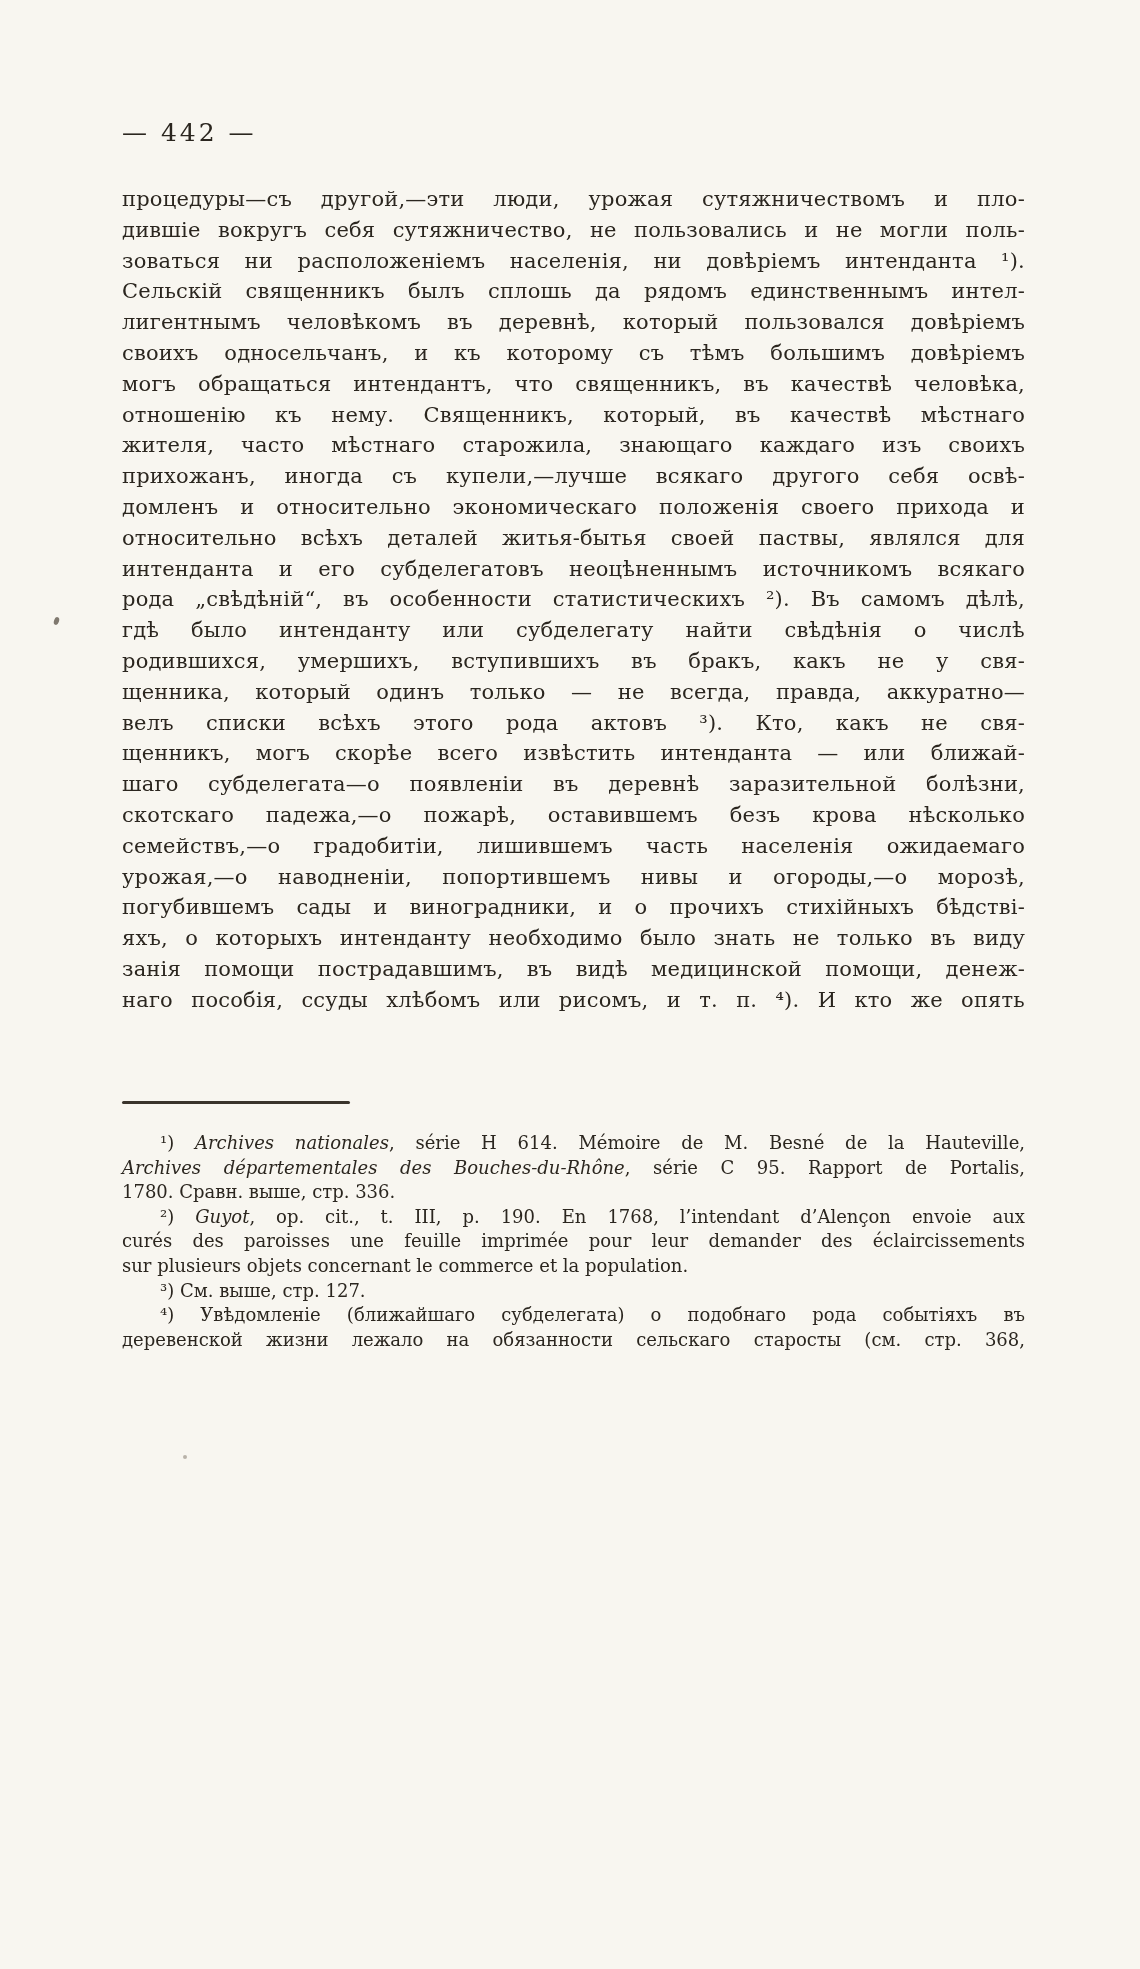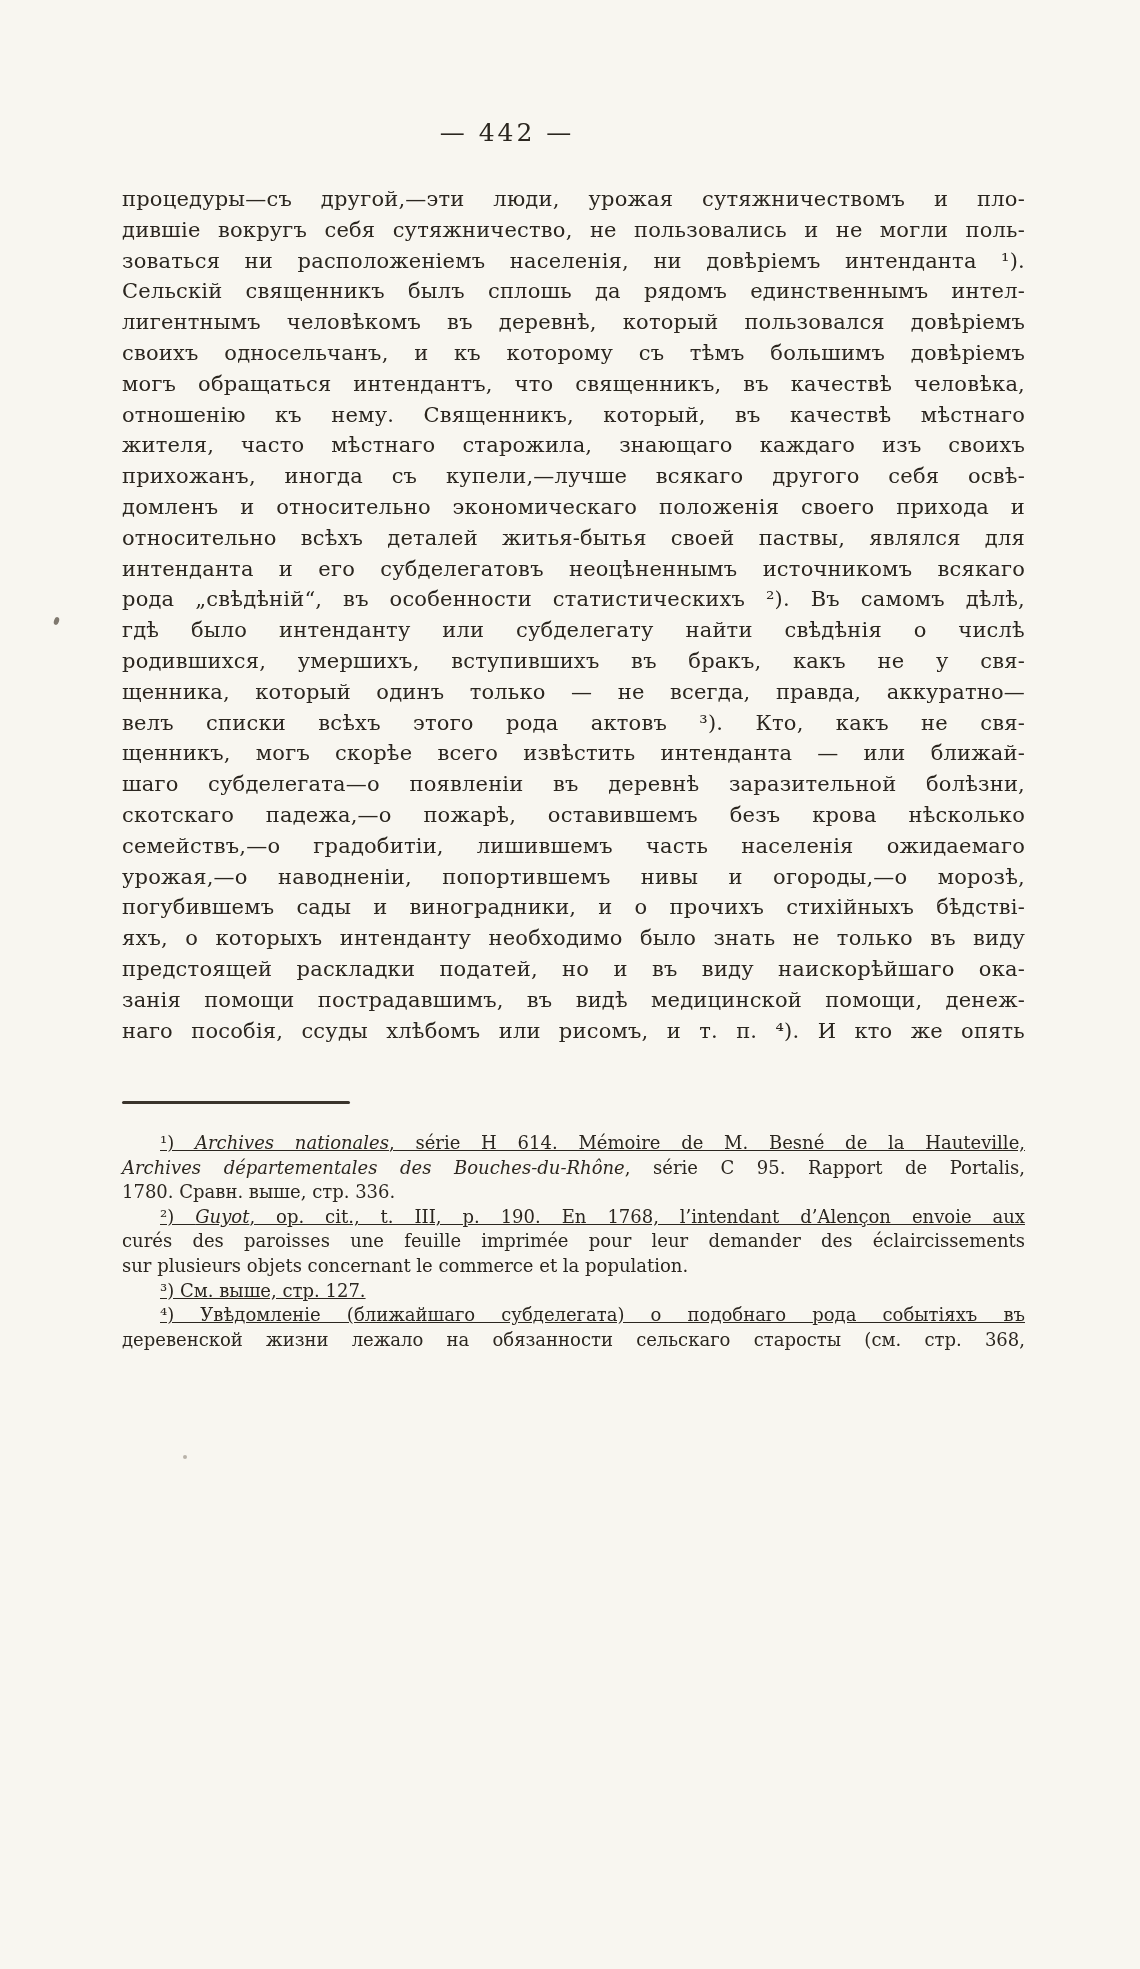--- a/index.html
+++ b/index.html
@@ -18,21 +18,21 @@
   }
   .page {
     position: absolute;
     inset: 0;
   }
   .page-number {
     position: absolute;
     top: 118px;
     left: 122px;
     width: 770px;
-    text-align: center;
+    text-align: left;
     font-size: 25px;
     letter-spacing: 3px;
     white-space: pre;
   }
   .main-text {
     position: absolute;
     top: 184px;
     left: 122px;
     width: 903px;
     font-size: 21px;
@@ -63,21 +63,20 @@
     line-height: 24.6px;
     text-align: justify;
     text-align-last: justify;
   }
   .footnotes .fn-line.no-just {
     text-align: right;
     text-align-last: left;
   }
   .footnotes .fn-line.indent {
     text-indent: 38px;
-    text-decoration: underline;
   }
   .footnotes .it {
     font-style: italic;
   }
   .speck {
     position: absolute;
     border-radius: 50%;
   }
   .speck-1 {
     left: 54px;
@@ -122,21 +121,20 @@
       <div class="line">родившихся, умершихъ, вступившихъ въ бракъ, какъ не у свя-</div>
       <div class="line">щенника, который одинъ только — не всегда, правда, аккуратно—</div>
       <div class="line">велъ списки всѣхъ этого рода актовъ ³). Кто, какъ не свя-</div>
       <div class="line">щенникъ, могъ скорѣе всего извѣстить интенданта — или ближай-</div>
       <div class="line">шаго субделегата—о появленіи въ деревнѣ заразительной болѣзни,</div>
       <div class="line">скотскаго падежа,—о пожарѣ, оставившемъ безъ крова нѣсколько</div>
       <div class="line">семействъ,—о градобитіи, лишившемъ часть населенія ожидаемаго</div>
       <div class="line">урожая,—о наводненіи, попортившемъ нивы и огороды,—о морозѣ,</div>
       <div class="line">погубившемъ сады и виноградники, и о прочихъ стихійныхъ бѣдстві-</div>
       <div class="line">яхъ, о которыхъ интенданту необходимо было знать не только въ виду</div>
-      <div class="line">предстоящей раскладки податей, но и въ виду наискорѣйшаго ока-</div>
       <div class="line">занія помощи пострадавшимъ, въ видѣ медицинской помощи, денеж-</div>
       <div class="line">наго пособія, ссуды хлѣбомъ или рисомъ, и т. п. ⁴). И кто же опять</div>
     </div>
 
   <div class="footnote-rule"></div>
 
   <div class="footnotes">
       <div class="fn-line indent"><span>¹) </span><span class="it">Archives nationales</span><span>, série H 614. Mémoire de M. Besné de la Hauteville,</span></div>
       <div class="fn-line"><span class="it">Archives départementales des Bouches-du-Rhône</span><span>, série C 95. Rapport de Portalis,</span></div>
       <div class="fn-line no-just"><span>1780. Сравн. выше, стр. 336.</span></div>

